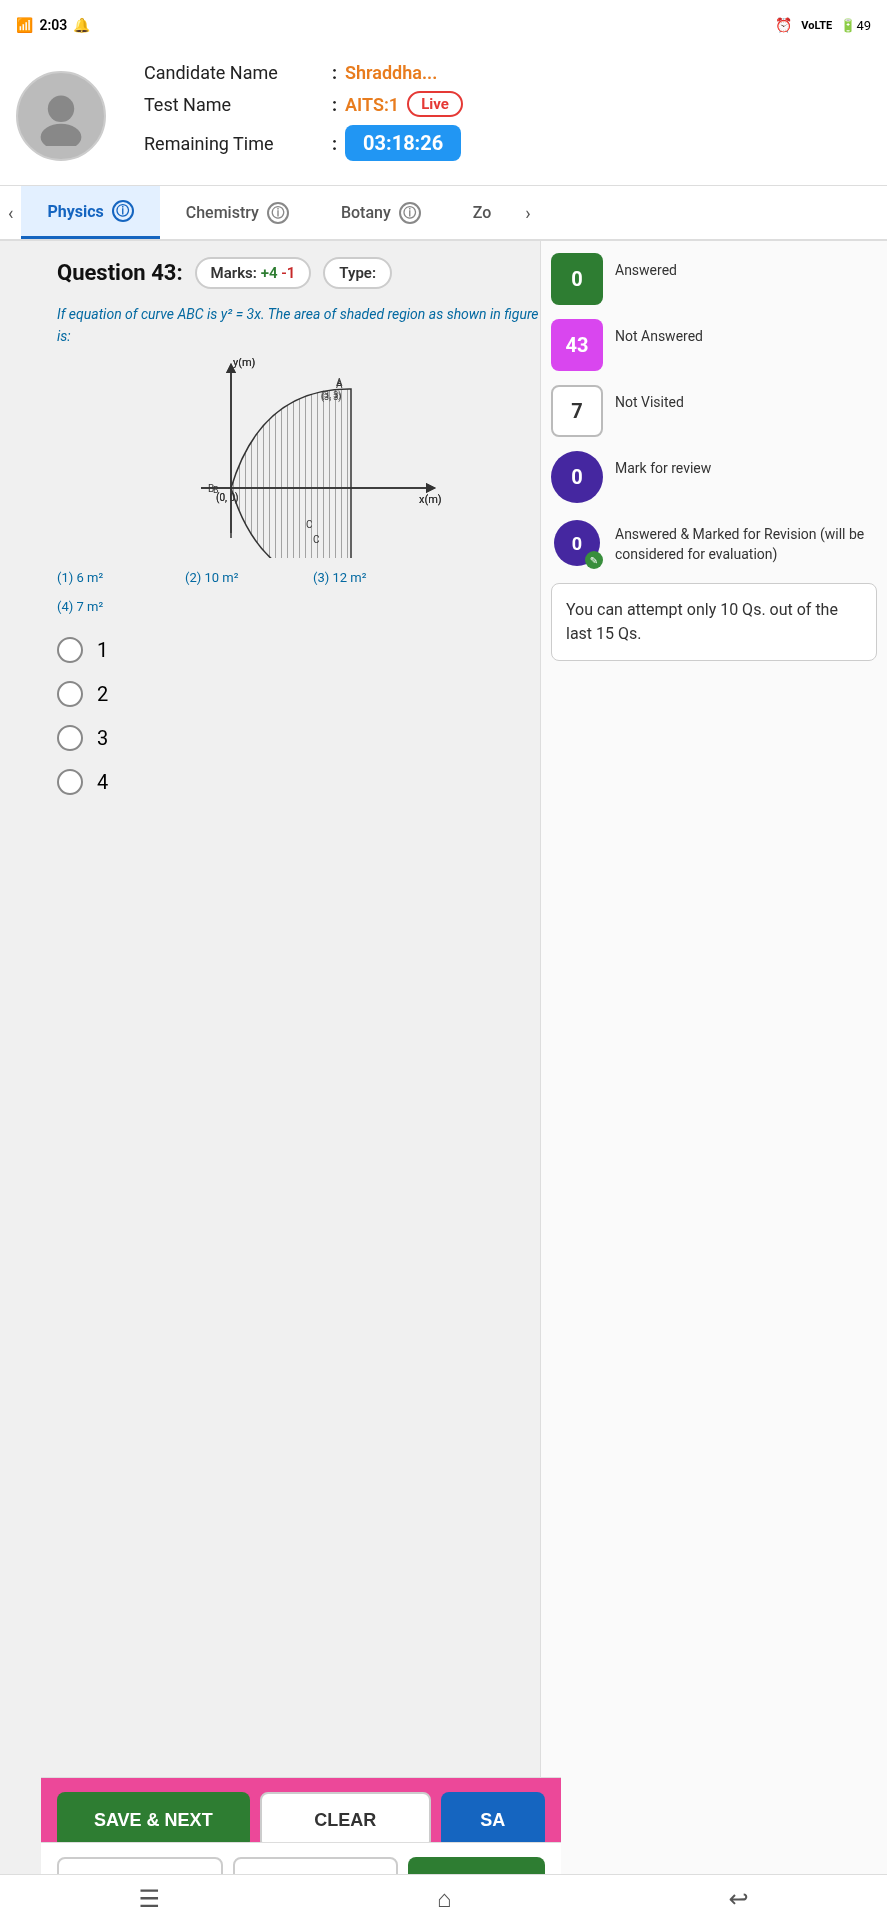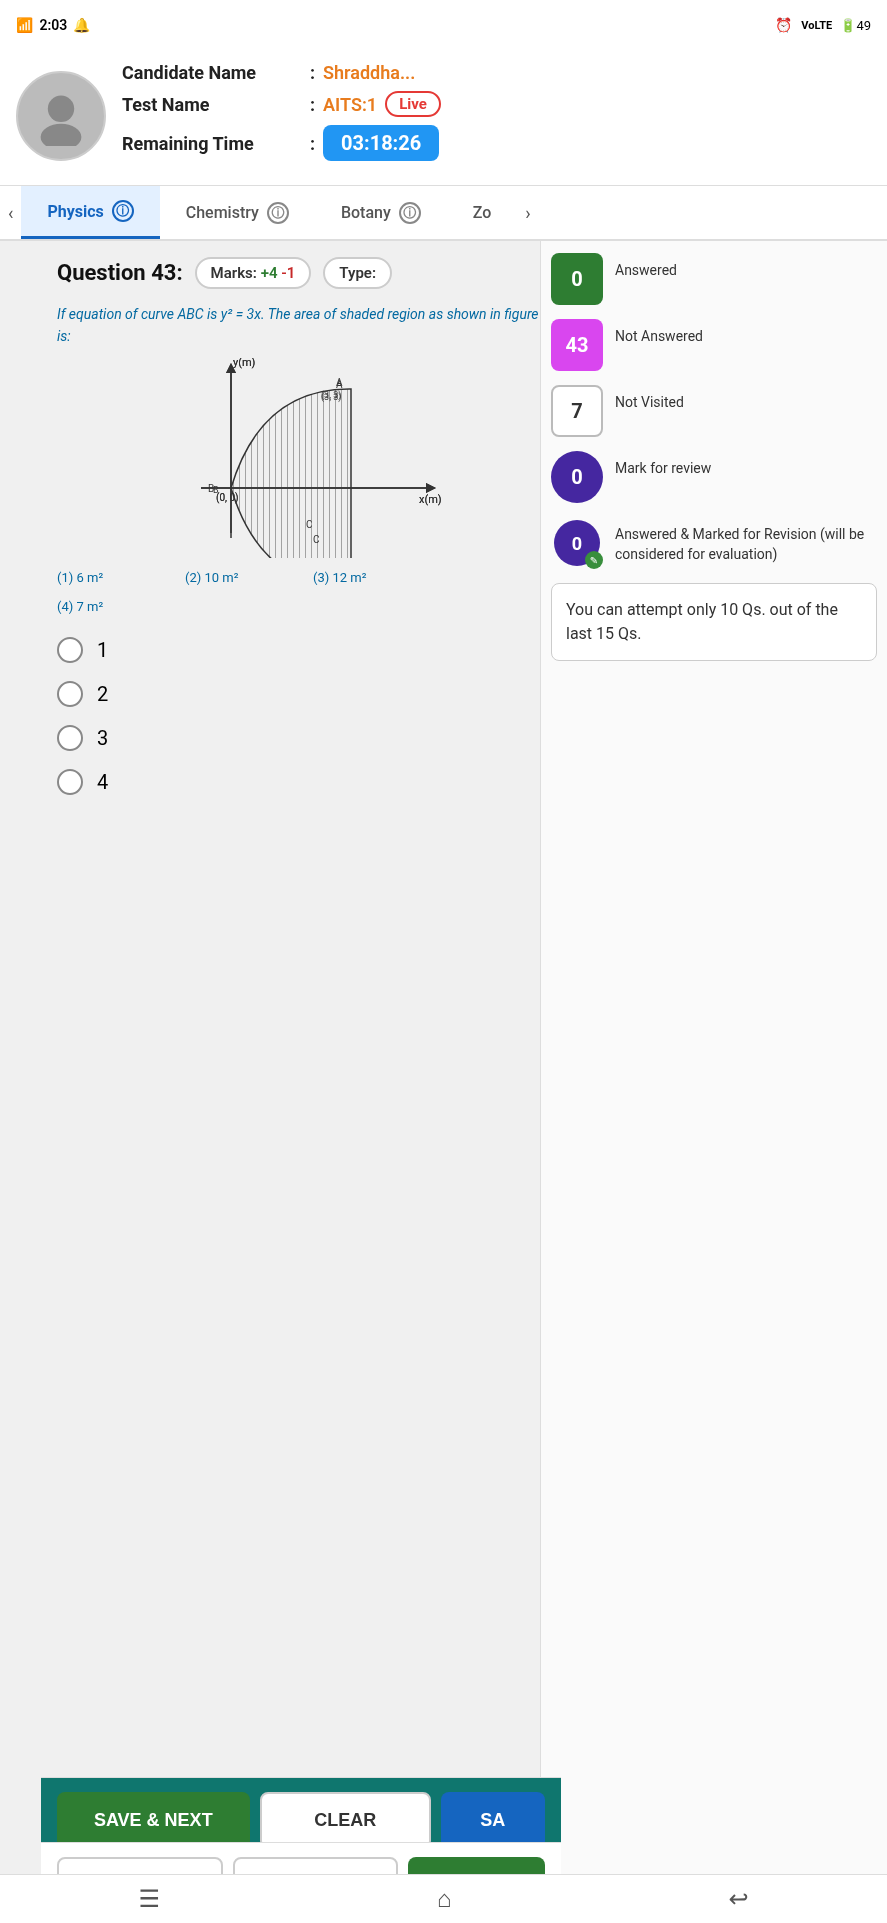--- a/index.html
+++ b/index.html
@@ -46,21 +46,21 @@
       border: 2px solid #ccc;
     }
     .avatar svg { width: 60px; height: 60px; fill: #888; }
     .header-info { flex: 1; }
     .header-row {
       display: flex;
       align-items: center;
       margin-bottom: 8px;
       font-size: 18px;
     }
-    .header-label { font-weight: 700; color: #222; min-width: 180px; }
+    .header-label { font-weight: 400; color: #222; min-width: 180px; margin-left: 22px; }
     .header-colon { color: #222; margin: 0 8px; font-weight: 700; }
     .header-value { color: #e87c1e; font-weight: 600; }
     .header-value.timer {
       background: #2196F3;
       color: #fff;
       padding: 6px 18px;
       border-radius: 8px;
       font-weight: 700;
       font-size: 20px;
     }
@@ -200,21 +200,21 @@
       margin: 8px 0;
       font-size: 13px;
     }
     .choice-item { min-width: 120px; }
 
     
     .action-buttons {
       display: flex;
       gap: 10px;
       padding: 14px 16px;
-      background: #0f766e;
+      background: #ec4899;
       position: fixed;
       bottom: 60px;
       width: 520px;
       border-top: 1px solid #ddd;
     }
     .btn-save-next {
       background: #2e7d32;
       color: #fff;
       border: none;
       border-radius: 8px;

